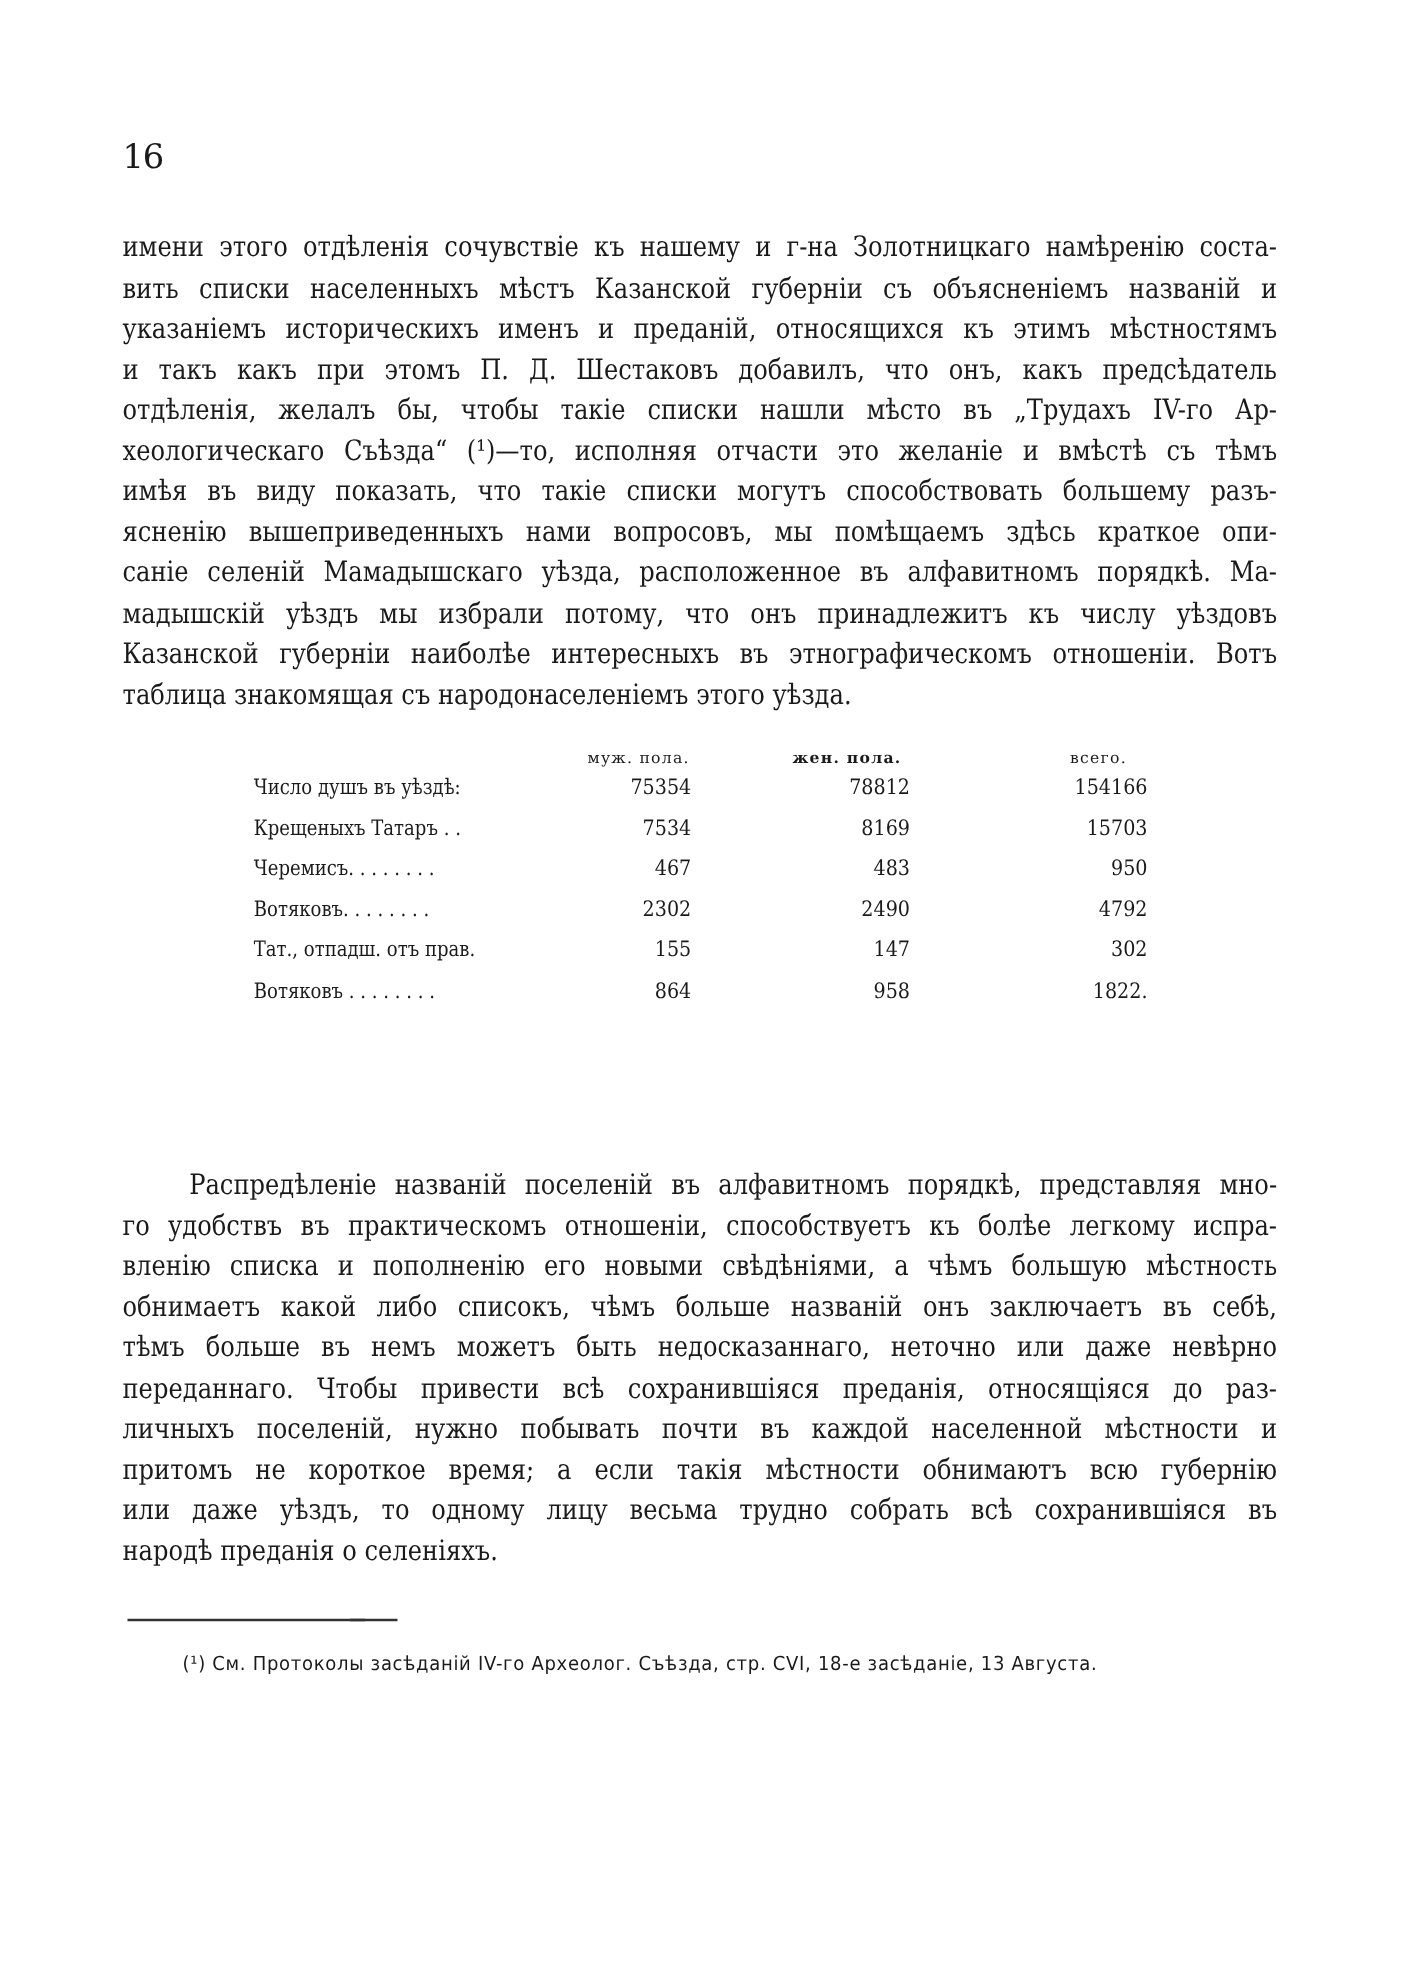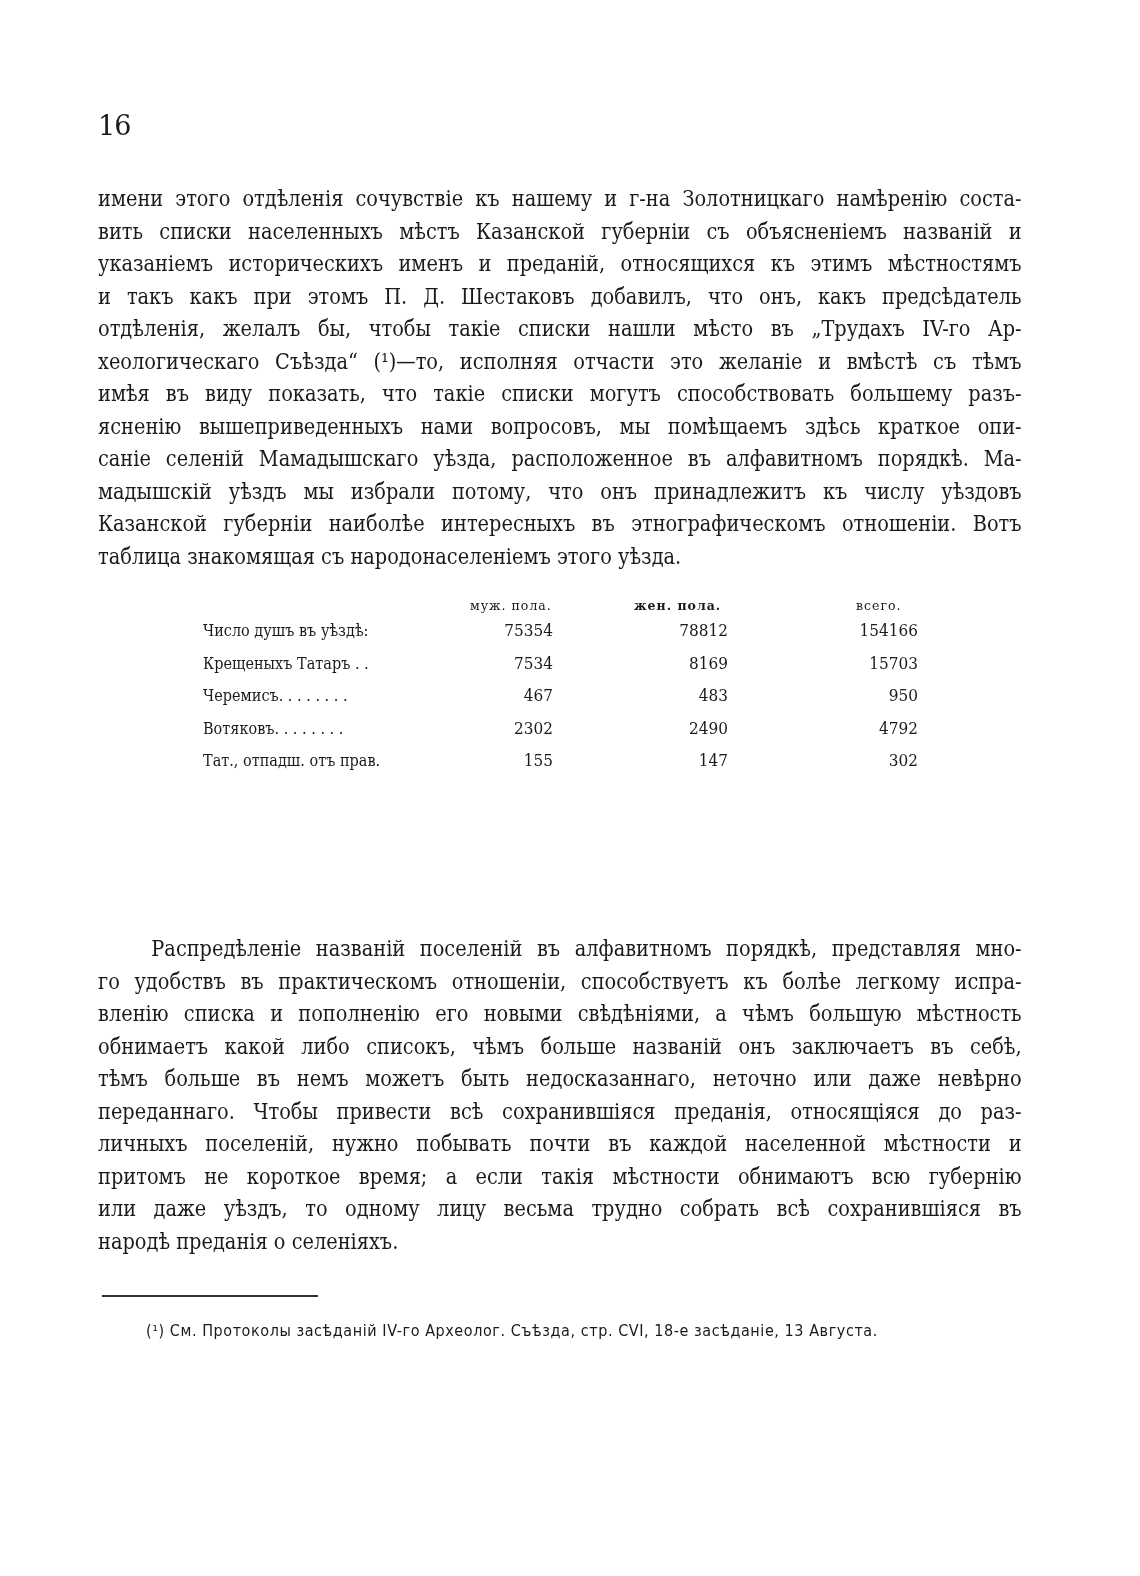--- a/index.html
+++ b/index.html
@@ -106,20 +106,27 @@
         <span class="num num-f">2490</span>
         <span class="num num-t">4792</span>
       </div>
       <div class="trow">
         <span class="prefix"></span>
         <span class="label">Тат., отпадш. отъ прав.</span>
         <span class="num num-m">155</span>
         <span class="num num-f">147</span>
         <span class="num num-t">302</span>
       </div>
+      <div class="trow">
+        <span class="prefix"></span>
+        <span class="label">Вотяковъ . . . . . . . .</span>
+        <span class="num num-m">864</span>
+        <span class="num num-f">958</span>
+        <span class="num num-t">1822.</span>
+      </div>
     </div>
 </div>
 
 <div id="para2" class="para">
   <span class="line indent">Распредѣленіе названій поселеній въ алфавитномъ порядкѣ, представляя мно-</span>
   <span class="line">го удобствъ въ практическомъ отношеніи, способствуетъ къ болѣе легкому испра-</span>
   <span class="line">вленію списка и пополненію его новыми свѣдѣніями, а чѣмъ большую мѣстность</span>
   <span class="line">обнимаетъ какой либо списокъ, чѣмъ больше названій онъ заключаетъ въ себѣ,</span>
   <span class="line">тѣмъ больше въ немъ можетъ быть недосказаннаго, неточно или даже невѣрно</span>
   <span class="line">переданнаго. Чтобы привести всѣ сохранившіяся преданія, относящіяся до раз-</span>

